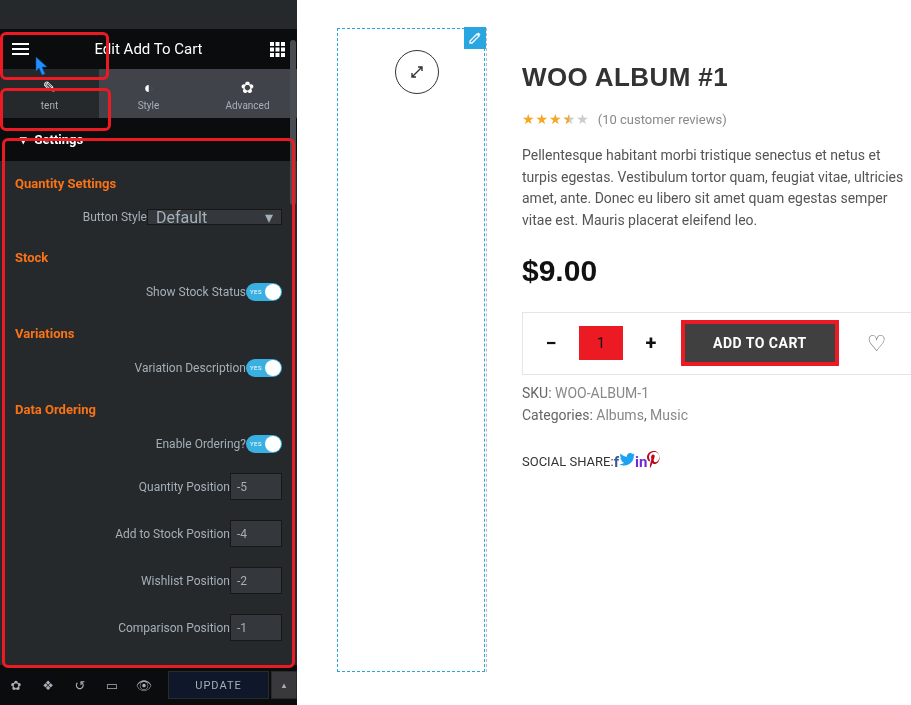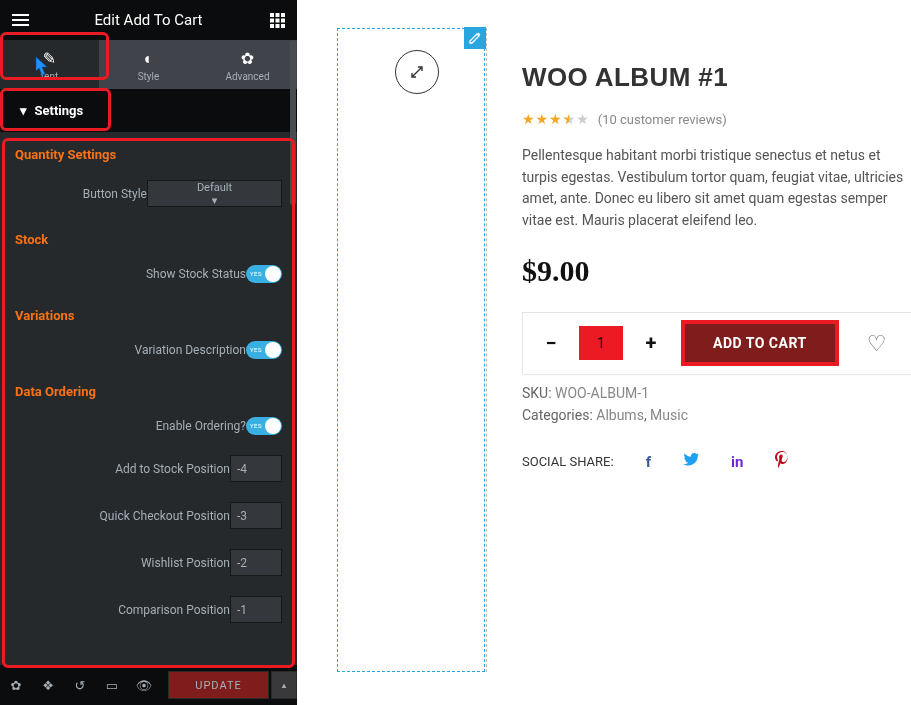--- a/index.html
+++ b/index.html
@@ -1,73 +1,73 @@
 <!DOCTYPE html>
 <html><head>
 <meta charset="utf-8">
 <style>
 * { box-sizing: border-box; margin: 0; padding: 0; font-family: Roboto, Arial, sans-serif; }
 body { background: #fff; width: 911px; height: 705px; overflow: hidden; position: relative; }
 .root { display: flex; height: 705px; }
 
 
 .sidebar { width: 297px; background: #26292c; color: #a4afb7; display: flex; flex-direction: column; position: relative; }
-.sb-header { height: 40px; background: #0b0c0d; display: flex; align-items: center; }
+.sb-header { height: 40px; background: #0b0c0d; display: flex; align-items: center; margin-top: 29px; }
 .sb-hmenu, .sb-apps { width: 40px; height: 40px; display: flex; align-items: center; justify-content: center; color: #fff; cursor: pointer; }
 .sb-title { flex: 1; text-align: center; color: #fff; font-size: 15px; font-weight: 400; }
 .tabs { display: flex; background: #404349; }
 .tab { flex: 1; text-align: center; padding: 9px 0 7px; font-size: 10px; color: #a4afb7; cursor: pointer; position: relative; }
 .tab-icon { font-size: 16px; display: block; margin-bottom: 3px; color: #fff; }
 .tab.active { background: #26292c; }
 .hl-tab { position: absolute; border: 3px solid #ec1b23; border-radius: 6px; z-index: 5; pointer-events: none; }
 .hl1 { top: 32px; left: 0; width: 109px; height: 48px; }
 .hl2 { top: 88px; left: 0; width: 111px; height: 43px; }
 .hl3 { top: 138px; left: 2px; width: 293px; height: 530px; }
 .cursor { position: absolute; top: 55px; left: 30px; z-index: 6; font-size: 20px; color:#1e90ff; }
 .section-hd { background: #0b0c0d; color: #fff; font-size: 13px; font-weight: bold; padding: 14px 20px; display: flex; align-items: center; gap: 8px; cursor: pointer; }
 .panel { padding: 0 0 10px; overflow-y: auto; flex: 1; }
 .group-title { color: #f97316; font-size: 13px; font-weight: bold; padding: 15px 15px 8px; }
 .ctrl-row { display: flex; align-items: center; justify-content: space-between; padding: 10px 15px; font-size: 12px; color: #a4afb7; }
 .ctrl-label { flex: 1; text-align: right; }
-.select { background: #34383c; border: 1px solid #171717; color: #a4afb7; height: 27px; width: 135px; font-size: 11px; padding: 0 8px; display: flex; align-items: center; justify-content: space-between; cursor: pointer; flex-direction: column; }
+.select { background: #34383c; border: 1px solid #171717; color: #a4afb7; height: 16px; width: 135px; font-size: 16px; padding: 0 8px; display: flex; align-items: center; justify-content: space-between; cursor: pointer; }
 .toggle { width: 36px; height: 18px; border-radius: 10px; position: relative; cursor: pointer; }
 .toggle.on { background: #39b0e1; }
 .toggle .knob { position: absolute; width: 16px; height: 16px; background: #fff; border-radius: 50%; top: 1px; right: 1px; }
 .toggle.on::before { content: "YES"; font-size: 6px; color: #fff; position: absolute; left: 4px; top: 5px; letter-spacing: 0.5px;}
 .num-input { width: 52px; height: 27px; background: #34383c; border: 1px solid #171717; color: #a4afb7; font-size: 12px; padding: 0 6px; }
 .footer { height: 40px; background: #0b0c0d; display: flex; align-items: center; }
 .ft-ic { width: 32px; height: 40px; display: flex; align-items: center; justify-content: center; color: #a4afb7; cursor: pointer; font-size: 13px; }
-.update { flex: 1; height: 28px; margin: 0 2px 0 8px; background: #7f1d1d; color: #a4afb7; border: 1px solid #2a2a2a; font-size: 11px; letter-spacing: 1px; cursor: pointer; }
+.update { flex: 1; height: 28px; margin: 0 2px 0 8px; background: #0f172a; color: #a4afb7; border: 1px solid #2a2a2a; font-size: 11px; letter-spacing: 1px; cursor: pointer; }
 .ft-arr { width: 26px; height: 28px; background: #39393c; border: 1px solid #2a2a2a; color: #a4afb7; display: flex; align-items: center; justify-content: center; cursor: pointer; font-size: 9px;}
 .sidebtn { position: absolute; right: -15px; top: 335px; width: 15px; height: 46px; background: #0b0c0d; color: #fff; display: flex; align-items: center; justify-content: center; font-size: 10px; cursor: pointer; }
 .scroll-track { position: absolute; right: 0; top: 40px; bottom: 40px; width: 8px; }
 .scroll-thumb { position: absolute; right: 1px; top: 0; width: 6px; height: 165px; background: #494d52; border-radius: 3px; }
 
 
 .preview { flex: 1; position: relative; padding: 28px 0 0 56px; background: #fff; }
 .sel-box { position: absolute; top: 28px; left: 40px; width: 148px; height: 644px; border: 1px dashed #29a5e0; }
 .sel-tab { position: absolute; top: -2px; right: -2px; width: 22px; height: 22px; background: #29a5e0; display: flex; align-items: center; justify-content: center; color: #fff; cursor: pointer; }
 .img-circle { position: absolute; top: 50px; left: 98px; width: 44px; height: 44px; border: 1px solid #333; border-radius: 50%; display: flex; align-items: center; justify-content: center; cursor: pointer; }
 .sel-right { position: absolute; top: 28px; left: 189px; bottom: 0; width: 0; border-left: 1px dashed #bbb; height: 644px;}
 .content { position: absolute; top: 62px; left: 225px; right: 0; color: #333; }
 .ptitle { font-size: 26px; font-weight: 800; letter-spacing: 0.4px; margin-bottom: 18px; font-family: "Arial Black", Arial, sans-serif; }
 .rating-row { display: flex; align-items: center; gap: 8px; font-size: 13px; color: #888; margin-bottom: 18px; }
 .stars { color: #f5a623; font-size: 14px; letter-spacing: 1px; }
 .stars .empty { color: #ccc; }
 .desc { font-size: 14px; color: #555; line-height: 1.55; margin-bottom: 22px; max-width: 430px; }
-.price { font-size: 30px; font-weight: 800; color: #111; margin-bottom: 24px; font-family: Liberation Serif, serif;}
+.price { font-size: 30px; font-weight: 800; color: #111; margin-bottom: 24px; font-family: Liberation Sans, sans-serif;}
 .cart-row { display: flex; align-items: center; gap: 20px; border: 1px solid #e5e5e5; border-right: none; height: 63px; padding: 0 18px; margin-bottom: 10px; }
 .qty-wrap { display: flex; align-items: center; gap: 18px; }
 .qty-btn { width: 20px; height: 20px; display: flex; align-items: center; justify-content: center; font-size: 20px; font-weight: bold; cursor: pointer; color:#111; }
 .qty-val { width: 44px; height: 34px; background: #ec1b23; color: #111; display: flex; align-items: center; justify-content: center; font-size: 15px; }
-.atc { background: #7f1d1d; color: #fff; border: 4px solid #ec1b23; height: 46px; padding: 0 28px; font-size: 14px; font-weight: 700; letter-spacing: 0.5px; cursor: pointer; }
+.atc { background: #404040; color: #fff; border: 4px solid #ec1b23; height: 46px; padding: 0 28px; font-size: 14px; font-weight: 700; letter-spacing: 0.5px; cursor: pointer; }
 .wish { font-size: 22px; color: #666; cursor: pointer; margin-left: 8px;}
 .meta { font-size: 14px; color: #666; margin-bottom: 6px; }
 .meta a { color: #888; text-decoration: none; }
-.share-row { display: flex; align-items: center; gap: 32px; margin-top: 28px; font-size: 13px; }
+.share-row { display: flex; align-items: center; margin-top: 28px; font-size: 13px; }
 .share-ic { font-size: 15px; cursor: pointer; font-weight: bold;}
 .fb { color: #3b5998; } .tw { color: #1da1f2; } .li { color: #6d28d9; } .pi { color: #bd081c; }
 </style>
 </head>
 <body>
 
 <div class="root">
 
   <div class="sidebar">
     <div class="sb-header">
@@ -142,26 +142,26 @@
 
       <div class="group-title">Data Ordering</div>
       <div class="ctrl-row">
         <div class="ctrl-label">Enable Ordering?</div>
         <div class="toggle on">
             <div class="knob"></div>
           </div>
       </div>
 
       <div class="ctrl-row">
+        <div class="ctrl-label">Quantity Position</div>
+        <input class="num-input" value="-5" style="">
+      </div>
+      <div class="ctrl-row">
         <div class="ctrl-label">Add to Stock Position</div>
         <input class="num-input" value="-4" style="">
-      </div>
-      <div class="ctrl-row">
-        <div class="ctrl-label">Quick Checkout Position</div>
-        <input class="num-input" value="-3" style="">
       </div>
       <div class="ctrl-row">
         <div class="ctrl-label">Wishlist Position</div>
         <input class="num-input" value="-2" style="">
       </div>
       <div class="ctrl-row">
         <div class="ctrl-label">Comparison Position</div>
         <input class="num-input" value="-1" style="">
       </div>
     </div>

